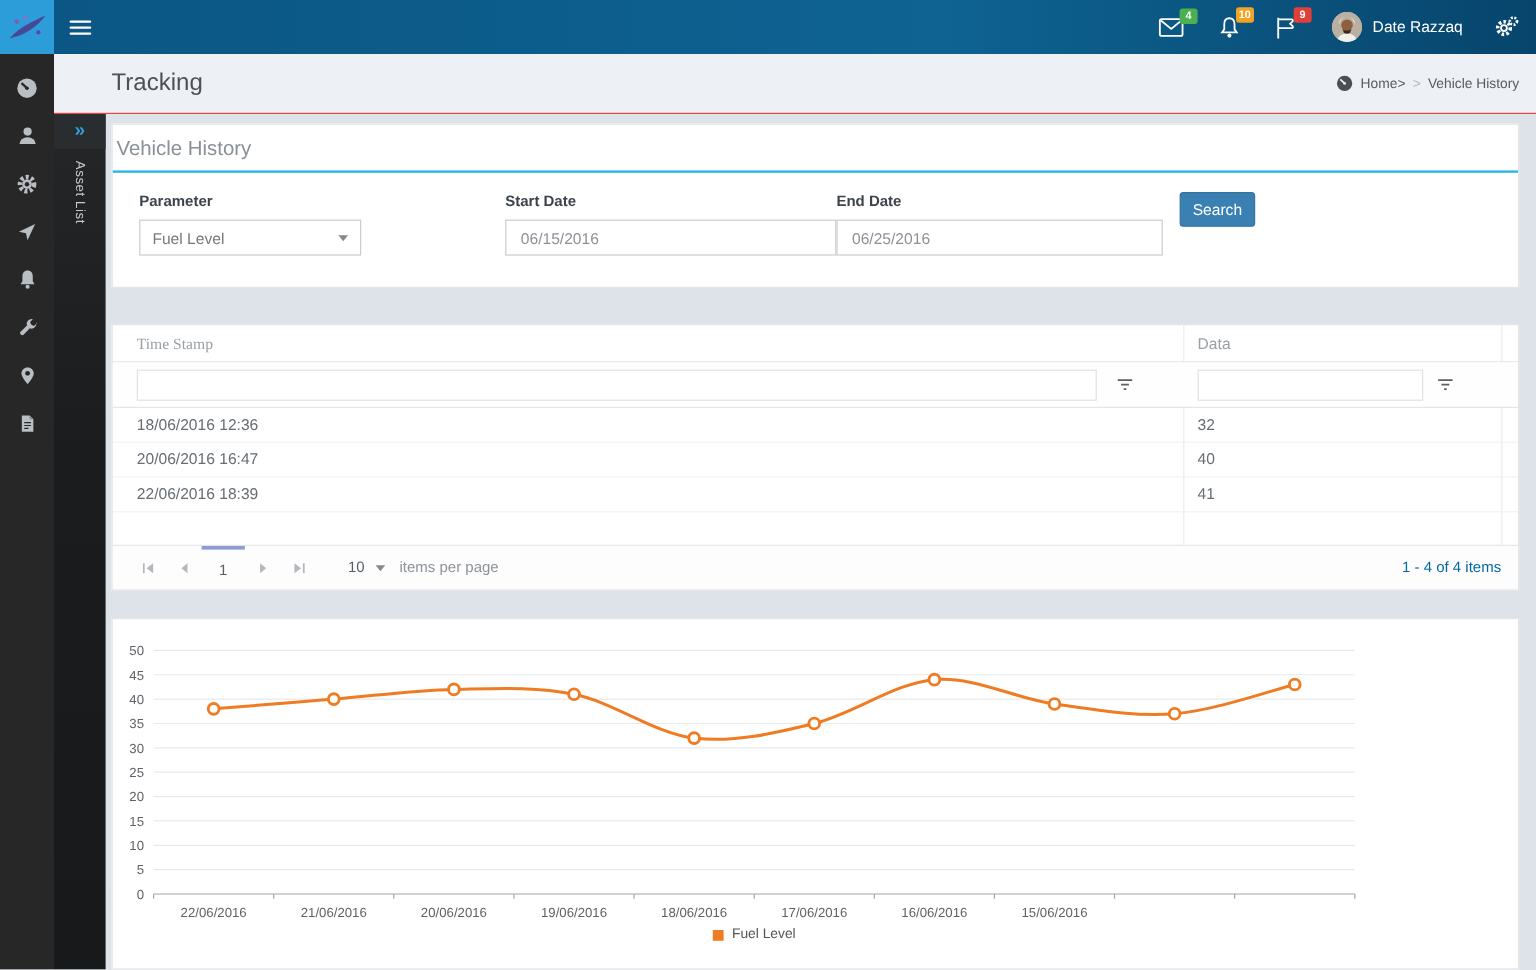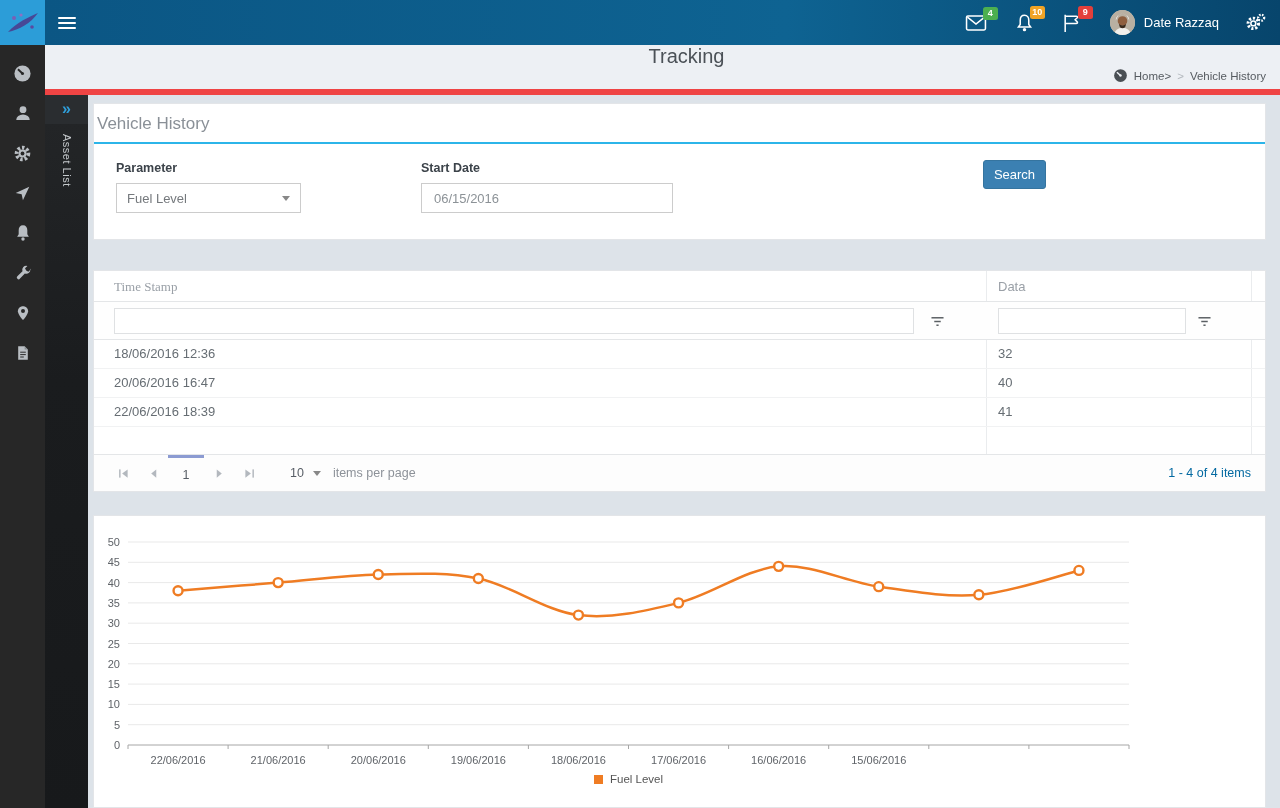--- a/index.html
+++ b/index.html
@@ -22,21 +22,21 @@
     border-radius:2.5px; font-size:9px; color:#fff; text-align:center; padding:0 2px; font-weight:bold; }
   .badge-green { background:#4caf50; } .badge-orange { background:#f0a325; } .badge-red { background:#e23f3b; }
   .avatar { width:25px; height:25px; border-radius:50%; overflow:hidden; background:#cfc7ba; margin-right:9px; }
   .user-name { color:#fff; font-size:13px; margin-right:26px; }
   
   .sidebar { position:absolute; left:0; top:45px; width:45px; bottom:0; background:#272727;
     display:flex; flex-direction:column; align-items:center; padding-top:8px; }
   .side-icon { height:40px; width:100%; display:flex; align-items:center; justify-content:center; cursor:pointer; }
   
   .page-header { position:absolute; left:45px; top:45px; right:0; height:50px; background:#edf0f4;
-    border-bottom:6px solid #ef4444; display:flex; align-items:center;flex-direction:column; }
+    border-bottom:1px solid #ef4444; display:flex; align-items:center; }
   .page-title { margin-left:48px; font-size:20px; color:#4b5157; }
   .breadcrumb { margin-left:auto; margin-right:14px; display:flex; align-items:center; gap:6px; font-size:11.5px; color:#565b60; }
   .crumb-sep { color:#b3b8bd; }
   
   .asset-strip { position:absolute; left:45px; top:95px; width:43px; bottom:0;
     background:linear-gradient(180deg,#242628 0%,#1a1c1e 40%,#17191b 100%); }
   .expand-btn { height:29px; background:#2a2d30; color:#2f9fdb; text-align:center; font-size:16px; line-height:27px; cursor:pointer; font-weight:bold; }
   .strip-label { writing-mode:vertical-rl; color:#c6cacd; font-size:11px; letter-spacing:.5px; margin:10px auto 0; display:block; width:fit-content; }
   
   .card { position:absolute; background:#fff; border:1px solid #e3e5e8; }
@@ -44,21 +44,21 @@
   .panel-head { height:40px; border-bottom:2px solid #2cb5e9; display:flex; align-items:flex-end;
     padding:0 0 8px 3px; font-size:17px; color:#8a9097; }
   .panel-body { position:relative; height:93px; }
   .fgroup { position:absolute; top:17px; }
   .fgroup label { display:block; font-size:12.5px; color:#3c434a; font-weight:bold; margin-bottom:8px; }
   .fg-param { left:22px; } .fg-start { left:327px; } .fg-end { left:603px; }
   .dropdown { width:185px; height:30px; border:1px solid #cccccc; display:flex; align-items:center;
     padding:0 10px; font-size:13px; color:#75797d; background:#fff; cursor:pointer; }
   .dd-caret { margin-left:auto; width:0; height:0; border-left:4px solid transparent; border-right:4px solid transparent; border-top:5px solid #888; }
   .txt-input { height:30px; border:1px solid #cccccc; padding:0 12px; font-size:13px; color:#8c9297; background:#fff; font-family:inherit; }
-  .in-start { width:252px; } .in-end { width:272px; }
+  .in-start { width:276px; } .in-end { width:272px; }
   .search-btn { position:absolute; left:889px; top:16px; width:63px; height:29px; background:#3b80b2;
     border:1px solid #35749f; border-radius:3px; color:#fff; font-size:13px; cursor:pointer; font-family:inherit; }
   
   #card-grid { left:93px; top:270px; width:1173px; height:222px; }
   .g-head { height:31px; border-bottom:1px solid #e4e6e8; position:relative; font-size:13px; color:#9aa0a7; }
   .gh-1 { position:absolute; left:20px; line-height:31px;font-family:Liberation Serif, serif; } .gh-2 { position:absolute; left:904px; line-height:31px; }
   .col-div { position:absolute; top:0; width:1px; height:185px; background:#eaecee; }
   .g-filter { height:38px; border-bottom:1px solid #e4e6e8; position:relative; background:#fefefe; }
   .f-input { position:absolute; top:6px; height:26px; border:1px solid #dfe1e3; background:#fff; font-family:inherit; padding:0 8px; font-size:12px; }
   .f-in-1 { left:20px; width:800px; } .f-in-2 { left:904px; width:188px; }
@@ -221,20 +221,24 @@
     <div class="fgroup fg-param">
       <label>Parameter</label>
       <div class="dropdown">
         <span>Fuel Level</span>
         <span class="dd-caret"></span>
       </div>
     </div>
     <div class="fgroup fg-start">
       <label>Start Date</label>
       <input class="txt-input in-start" value="06/15/2016" style="">
+    </div>
+    <div class="fgroup fg-end">
+      <label>End Date</label>
+      <input class="txt-input in-end" value="06/25/2016" style="">
     </div>
     <button class="search-btn">Search</button>
   </div>
 </div>
 
 <div class="card" id="card-grid">
   <div class="col-div" style="left:892px"></div>
   <div class="col-div" style="left:1157px"></div>
   <div class="g-head">
     <span class="gh-1">Time Stamp</span>

